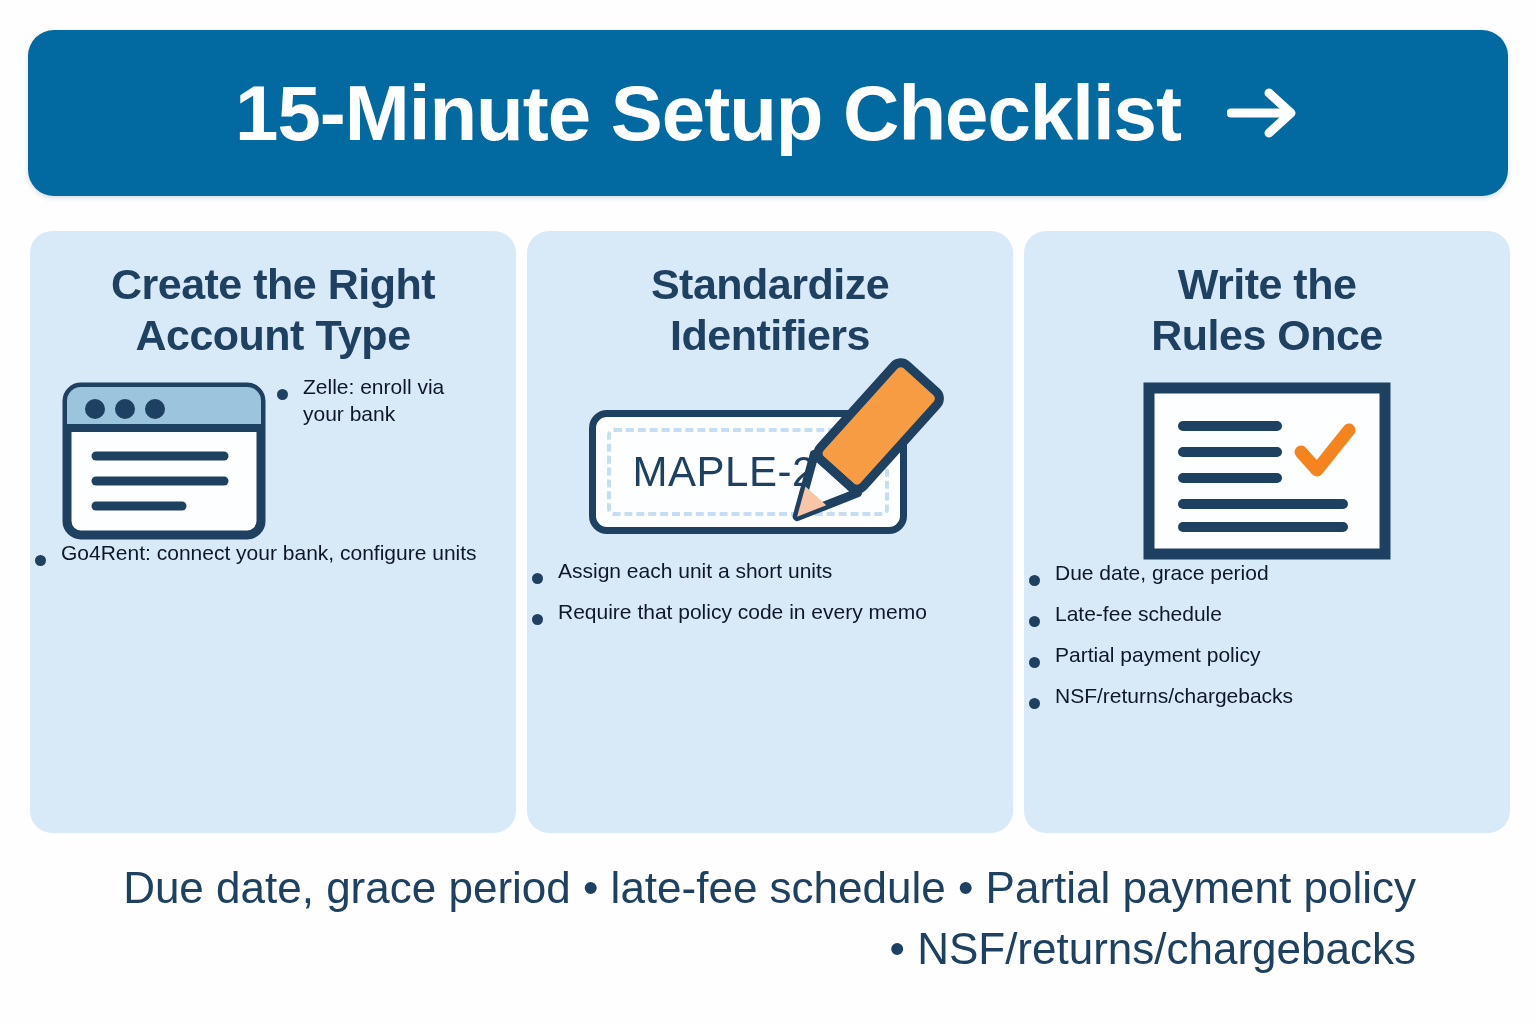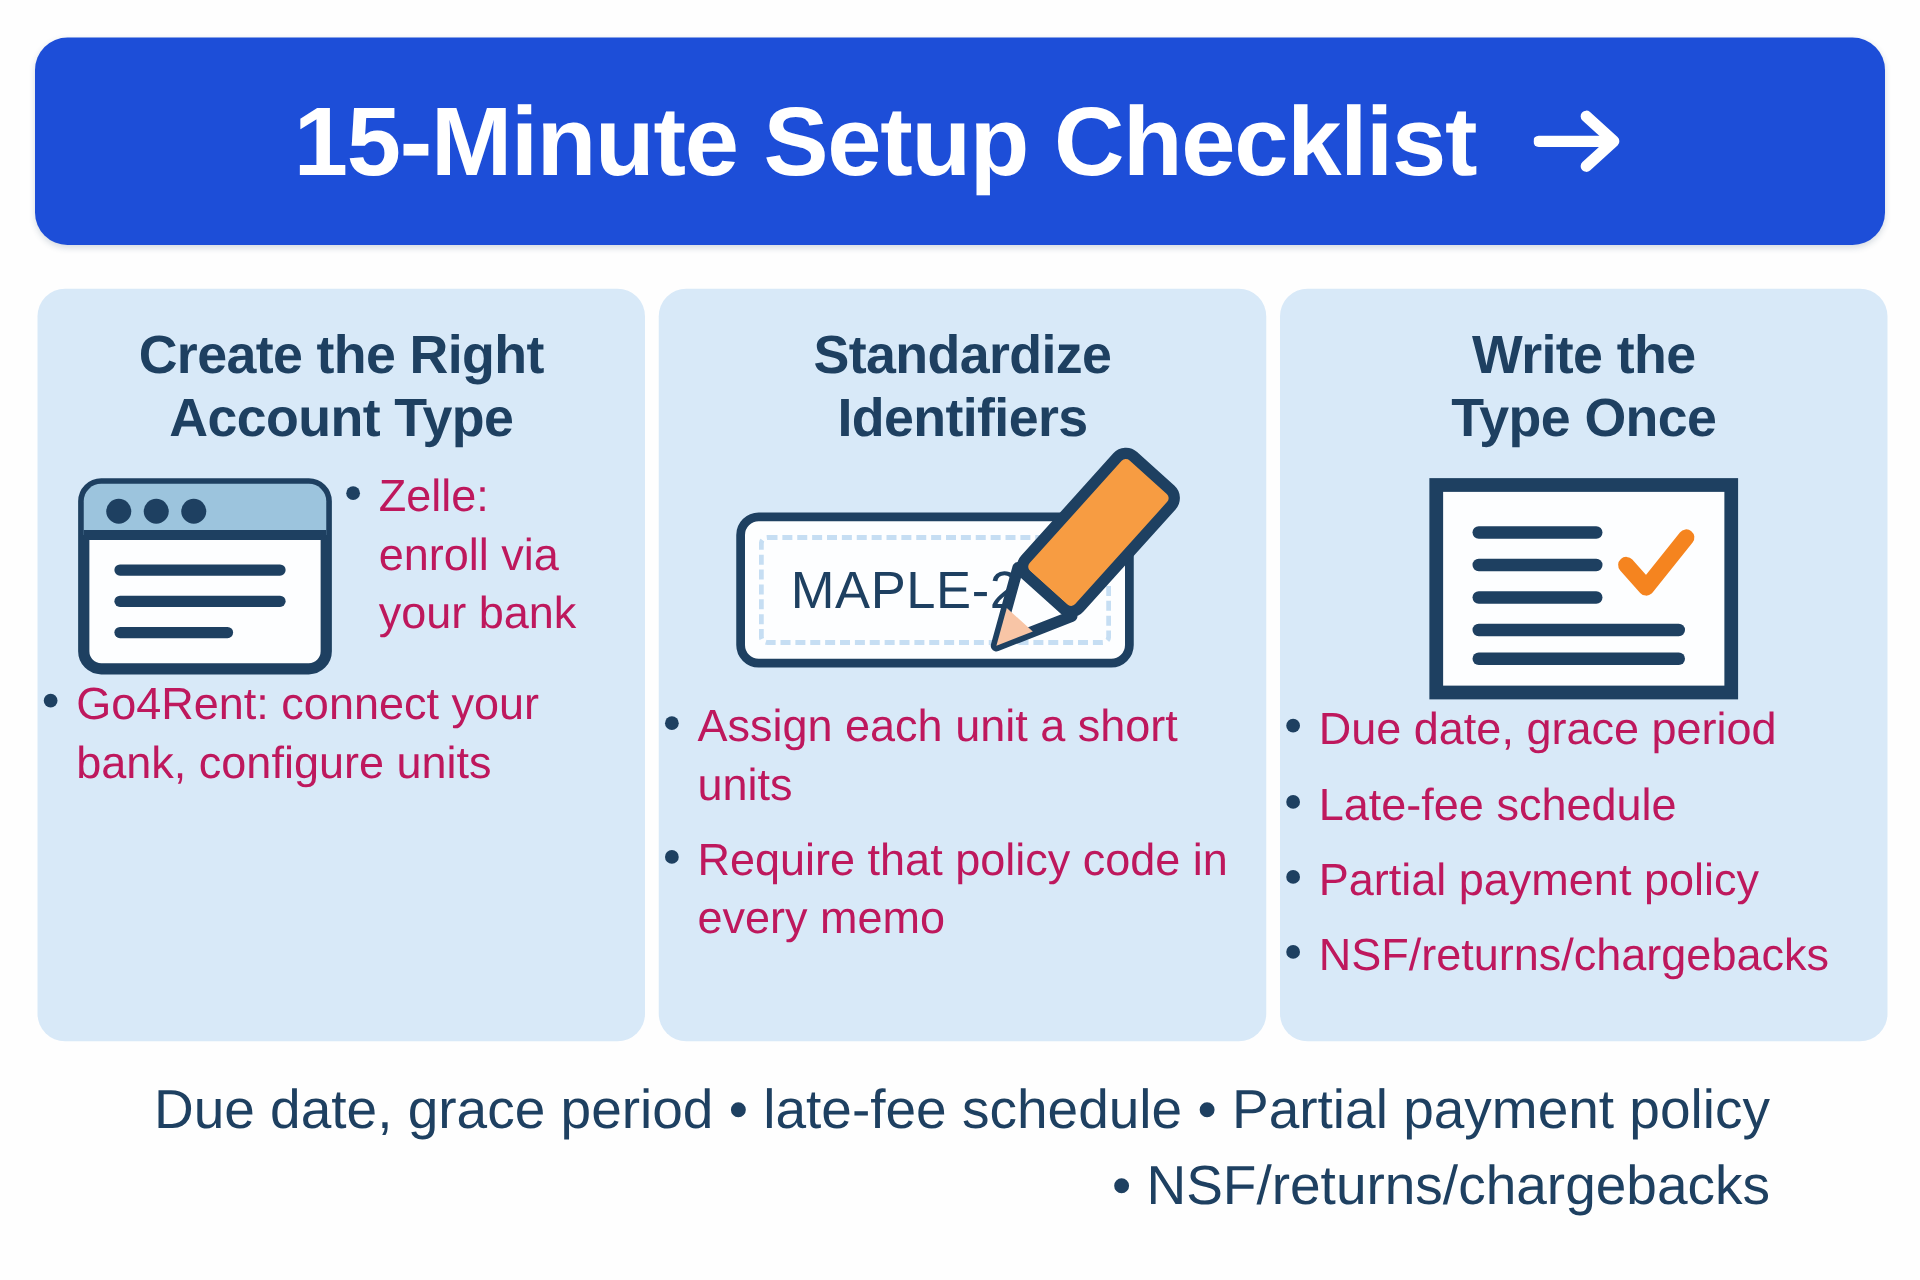--- a/index.html
+++ b/index.html
@@ -20,21 +20,21 @@
     background: #FEFEFE;
   }
 
   
   .header-banner {
     position: absolute;
     left: 28px;
     top: 30px;
     width: 1480px;
     height: 166px;
-    background: #1d4ed8;
+    background: #0369a1;
     border-radius: 26px;
     display: flex;
     align-items: center;
     justify-content: center;
     gap: 46px;
     box-shadow: 0 2px 5px rgba(30,60,95,0.18);
   }
   .header-title {
     color: #FFFFFF;
     font-size: 78px;
@@ -79,22 +79,22 @@
   }
 
   
   ul.bullets {
     list-style: none;
     margin: 0;
     padding: 0;
   }
   ul.bullets li {
     position: relative;
-    color: #be185d;
-    font-size: 36px;
+    color: #0f172a;
+    font-size: 21px;
     line-height: 1.28;
     padding-left: 31px;
     margin-bottom: 14px;
   }
   ul.bullets li::before {
     content: "";
     position: absolute;
     left: 5px;
     top: 15px;
     width: 11px;
@@ -266,21 +266,21 @@
 
       <ul class="bullets c2-lower">
         <li>Assign each unit a short units</li>
         <li>Require that policy code in every memo</li>
       </ul>
     </div>
 
     <div class="card">
       <div class="card-title">
         <div>Write the</div>
-        <div>Type Once</div>
+        <div>Rules Once</div>
       </div>
 
       <div class="c3-iconwrap">
         <svg class="doc-icon" viewBox="0 0 248 178">
           <rect x="6" y="6" width="236" height="166" fill="#FDFEFF" stroke="#1E4061" stroke-width="11"></rect>
           <line x1="40" y1="44" x2="134" y2="44" stroke="#1E4061" stroke-width="10" stroke-linecap="round"></line>
           <line x1="40" y1="70" x2="134" y2="70" stroke="#1E4061" stroke-width="10" stroke-linecap="round"></line>
           <line x1="40" y1="96" x2="134" y2="96" stroke="#1E4061" stroke-width="10" stroke-linecap="round"></line>
           <line x1="40" y1="122" x2="200" y2="122" stroke="#1E4061" stroke-width="10" stroke-linecap="round"></line>
           <line x1="40" y1="145" x2="200" y2="145" stroke="#1E4061" stroke-width="10" stroke-linecap="round"></line>

